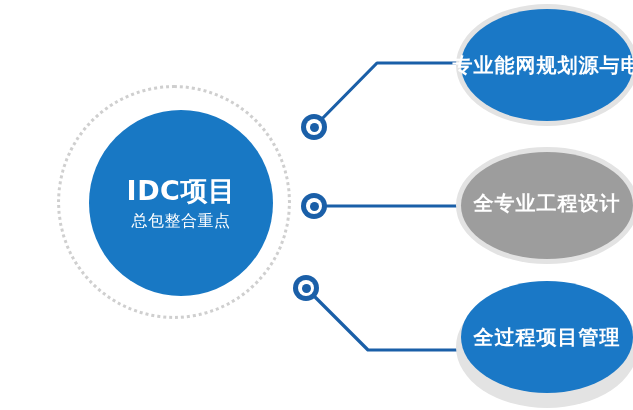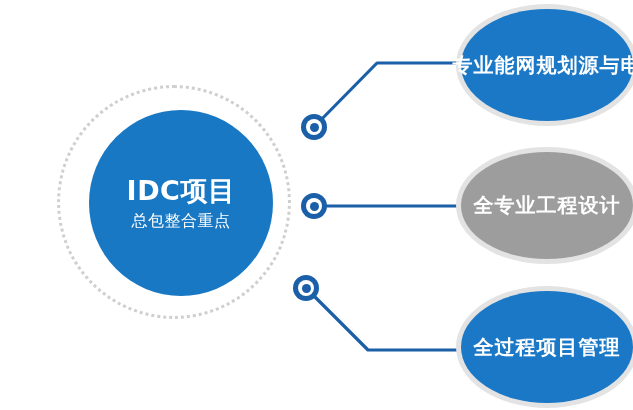--- a/index.html
+++ b/index.html
@@ -90,24 +90,24 @@
     font-size: 20px;
     font-weight: bold;
     line-height: 1.22;
     letter-spacing: 1px;
     white-space: nowrap;
   }
 
   .node-1 { left: 461px; top: 9px;   width: 172px; height: 112px; background: #1a78c6; }
   .halo-1 { left: 456px; top: 4px;   width: 182px; height: 122px; }
 
-  .node-2 { left: 461px; top: 152px; width: 172px; height: 107px; background: #9d9d9d; }
+  .node-2 { left: 461px; top: 152px; width: 172px; height: 107px; background: #9d9d9d; font-family: Liberation Mono, monospace; }
   .halo-2 { left: 456px; top: 147px; width: 182px; height: 117px; }
 
-  .node-3 { left: 461px; top: 291px; width: 172px; height: 112px; background: #1a78c6; }
+  .node-3 { left: 461px; top: 281px; width: 172px; height: 112px; background: #1a78c6; }
   .halo-3 { left: 456px; top: 286px; width: 182px; height: 122px; }
 
   
   .conn-dot {
     position: absolute;
     width: 26px;
     height: 26px;
     border-radius: 50%;
     background: #1a5fa8;
     box-sizing: border-box;

